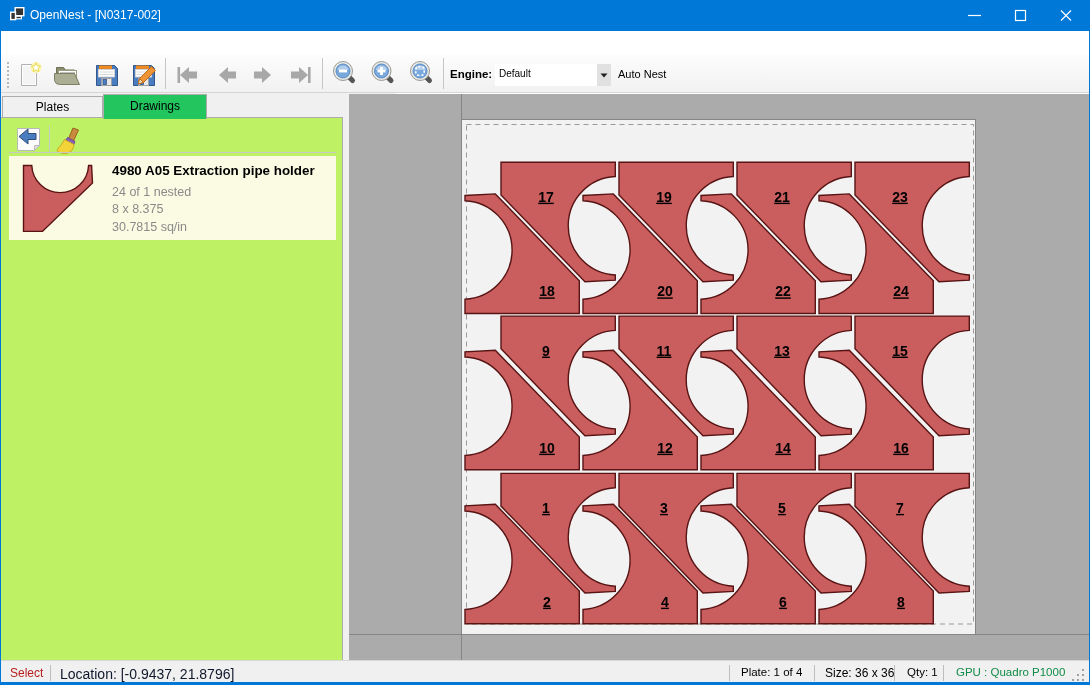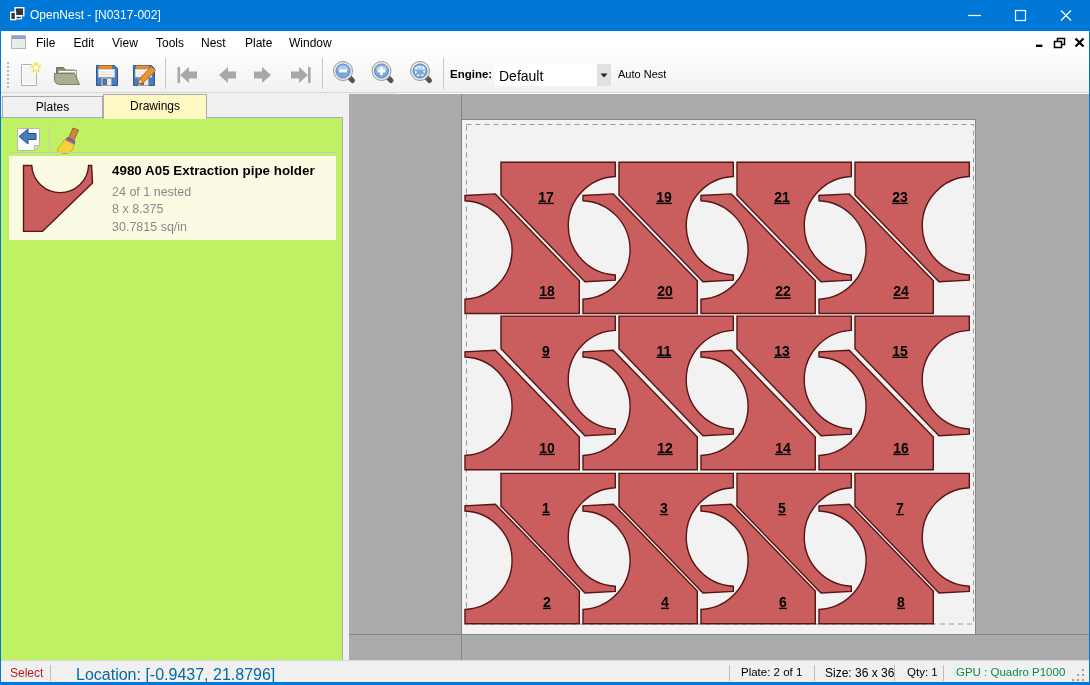--- a/index.html
+++ b/index.html
@@ -40,39 +40,20 @@
       <rect x="0.7" y="5.2" width="4.8" height="7.4" fill="#333" stroke="#fff" stroke-width="1.4"></rect>
     </svg>
     <div class="txt">OpenNest - [N0317-002]</div>
     <svg class="abs" style="left:964px;top:0" width="126" height="31" viewBox="0 0 126 31">
       <path d="M4,15.5 h13" stroke="#fff" stroke-width="1.2"></path>
       <rect x="51.5" y="10.5" width="10" height="10" fill="none" stroke="#fff" stroke-width="1.2"></rect>
       <path d="M97,10.5 l10,10 M107,10.5 l-10,10" stroke="#fff" stroke-width="1.2"></path>
     </svg>
   </div>
 
-  <div id="menu">
-    <svg class="abs" style="left:10px;top:4px" width="15" height="15" viewBox="0 0 15 15">
-      <rect x="0.5" y="0.5" width="14" height="13" fill="#e9ece7" stroke="#b4b8b2"></rect>
-      <rect x="1" y="1" width="13" height="3" fill="#87a5cc"></rect>
-    </svg>
-    <span class="mi" style="left:35px">File</span>
-    <span class="mi" style="left:72.5px">Edit</span>
-    <span class="mi" style="left:111px">View</span>
-    <span class="mi" style="left:155px">Tools</span>
-    <span class="mi" style="left:200px">Nest</span>
-    <span class="mi" style="left:244px">Plate</span>
-    <span class="mi" style="left:288px">Window</span>
-    <svg class="abs" style="left:1028px;top:0" width="60" height="23" viewBox="0 0 60 23">
-      <path d="M7,14.8 h6.4" stroke="#000" stroke-width="2.4"></path>
-      <rect x="28.5" y="7.5" width="7" height="6" fill="#fff" stroke="#000" stroke-width="1.5"></rect>
-      <rect x="25.5" y="10.5" width="7" height="6" fill="#fff" stroke="#000" stroke-width="1.5"></rect>
-      <path d="M46.5,7.5 l8,8 M54.5,7.5 l-8,8" stroke="#000" stroke-width="2.2"></path>
-    </svg>
-  </div>
 
   <div id="tbar">
     <svg class="abs" style="left:0;top:0" width="1088" height="38" viewBox="0 0 1088 38">
 <g fill="#b8b8b8">
           <rect x="6" y="8" width="2" height="2"></rect>
           <rect x="6" y="12" width="2" height="2"></rect>
           <rect x="6" y="16" width="2" height="2"></rect>
           <rect x="6" y="20" width="2" height="2"></rect>
           <rect x="6" y="24" width="2" height="2"></rect>
           <rect x="6" y="28" width="2" height="2"></rect>
@@ -137,32 +118,32 @@
           <circle cx="419" cy="17" r="7" fill="#79a8dd" stroke="#5d8cc4" stroke-width="1"></circle>
           <path d="M413.5,16 a5.5,4.5 0 0 1 11,0 z" fill="#b8d2ee" opacity="0.9"></path>
           <rect x="414.8" y="12.8" width="8.4" height="8.4" rx="2.5" fill="none" stroke="#fff" stroke-width="1.6" stroke-dasharray="2.2,2"></rect>
         </g>
 </svg>
     <div class="tsep" style="left:164px"></div>
     <div class="tsep" style="left:321px"></div>
     <div class="tsep" style="left:442px"></div>
     <div class="abs" style="left:449px;top:14px;font-size:11.5px;font-weight:bold">Engine:</div>
     <div class="abs" style="left:494px;top:10px;width:116px;height:22px;background:#fff"></div>
-    <div class="abs" style="left:498px;top:14px;font-size:14px">Default</div>
+    <div class="abs" style="left:498px;top:14px;font-size:10px">Default</div>
     <div class="abs" style="left:596px;top:10px;width:14px;height:22px;background:#e1e1e1"></div>
     <svg class="abs" style="left:599px;top:19px" width="9" height="5">
         <path d="M0.5,0.5 L4,4.5 L7.5,0.5 Z" fill="#222"></path>
       </svg>
     <div class="abs" style="left:617px;top:14px;font-size:11px">Auto Nest</div>
   </div>
 
   <div id="panel">
     <div class="tab" style="left:1px;top:3px;width:99px;height:21px;background:#f0f0f0;
          border:1px solid #acacac;border-bottom:none;line-height:21px">Plates</div>
-    <div class="tab" style="left:102px;top:1px;width:102px;height:24px;background:#fef9c3;
+    <div class="tab" style="left:102px;top:1px;width:102px;height:24px;background:#22c55e;
          border:1px solid #acacac;border-bottom:none;line-height:23px;z-index:2">Drawings</div>
     <div style="position:absolute;left:0;top:24px;width:342px;height:1px;background:#acacac"></div>
     <div id="page">
       <svg class="abs" style="left:0;top:0" width="120" height="40" viewBox="0 0 120 40">
  <g>
   <path d="M16.5,10.5 h22 v17 l-5,5 h-17 z" fill="#fcfcfc" stroke="#b8b8b8"></path>
   <path d="M38.5,27.5 l-5,5 v-5 z" fill="#e0e0e0" stroke="#b8b8b8"></path>
   <path d="M18,18.5 l9,-7.5 v4.5 h8 v6 h-8 v4.5 z" fill="#4a7cc0" stroke="#2d4d7a"></path>
  </g>
  <g>
@@ -241,23 +222,23 @@
 <text x="434.0" y="512.7" class="plbl">6</text>
 <text x="433.0" y="418.9" class="plbl">5</text>
 <text x="552.0" y="512.7" class="plbl">8</text>
 <text x="551.0" y="418.9" class="plbl">7</text>
     </svg>
   </div>
 
   <div id="status">
     <div style="left:10px;color:#b91c1c;font-size:12px">Select</div>
     <div class="sep" style="left:50px"></div>
-    <div style="left:76px;color:#0369a1;font-size:16px">Location: [-0.9437, 21.8796]</div>
+    <div style="left:60px;color:#0f172a;font-size:14px">Location: [-0.9437, 21.8796]</div>
     <div class="sep" style="left:729px"></div>
-    <div style="left:741px">Plate: 2 of 1</div>
+    <div style="left:741px">Plate: 1 of 4</div>
     <div class="sep" style="left:814px"></div>
     <div style="left:825px;font-size:12px">Size: 36 x 36</div>
     <div class="sep" style="left:894px"></div>
     <div style="left:907px">Qty: 1</div>
     <div class="sep" style="left:943px"></div>
     <div style="left:956px;color:#0f8c46">GPU : Quadro P1000</div>
     <svg class="abs" style="left:1072px;top:8px" width="14" height="14">
       <g fill="#a0a0a0">
           <rect x="10" y="10" width="2" height="2"></rect>
           <rect x="10" y="5" width="2" height="2"></rect>

